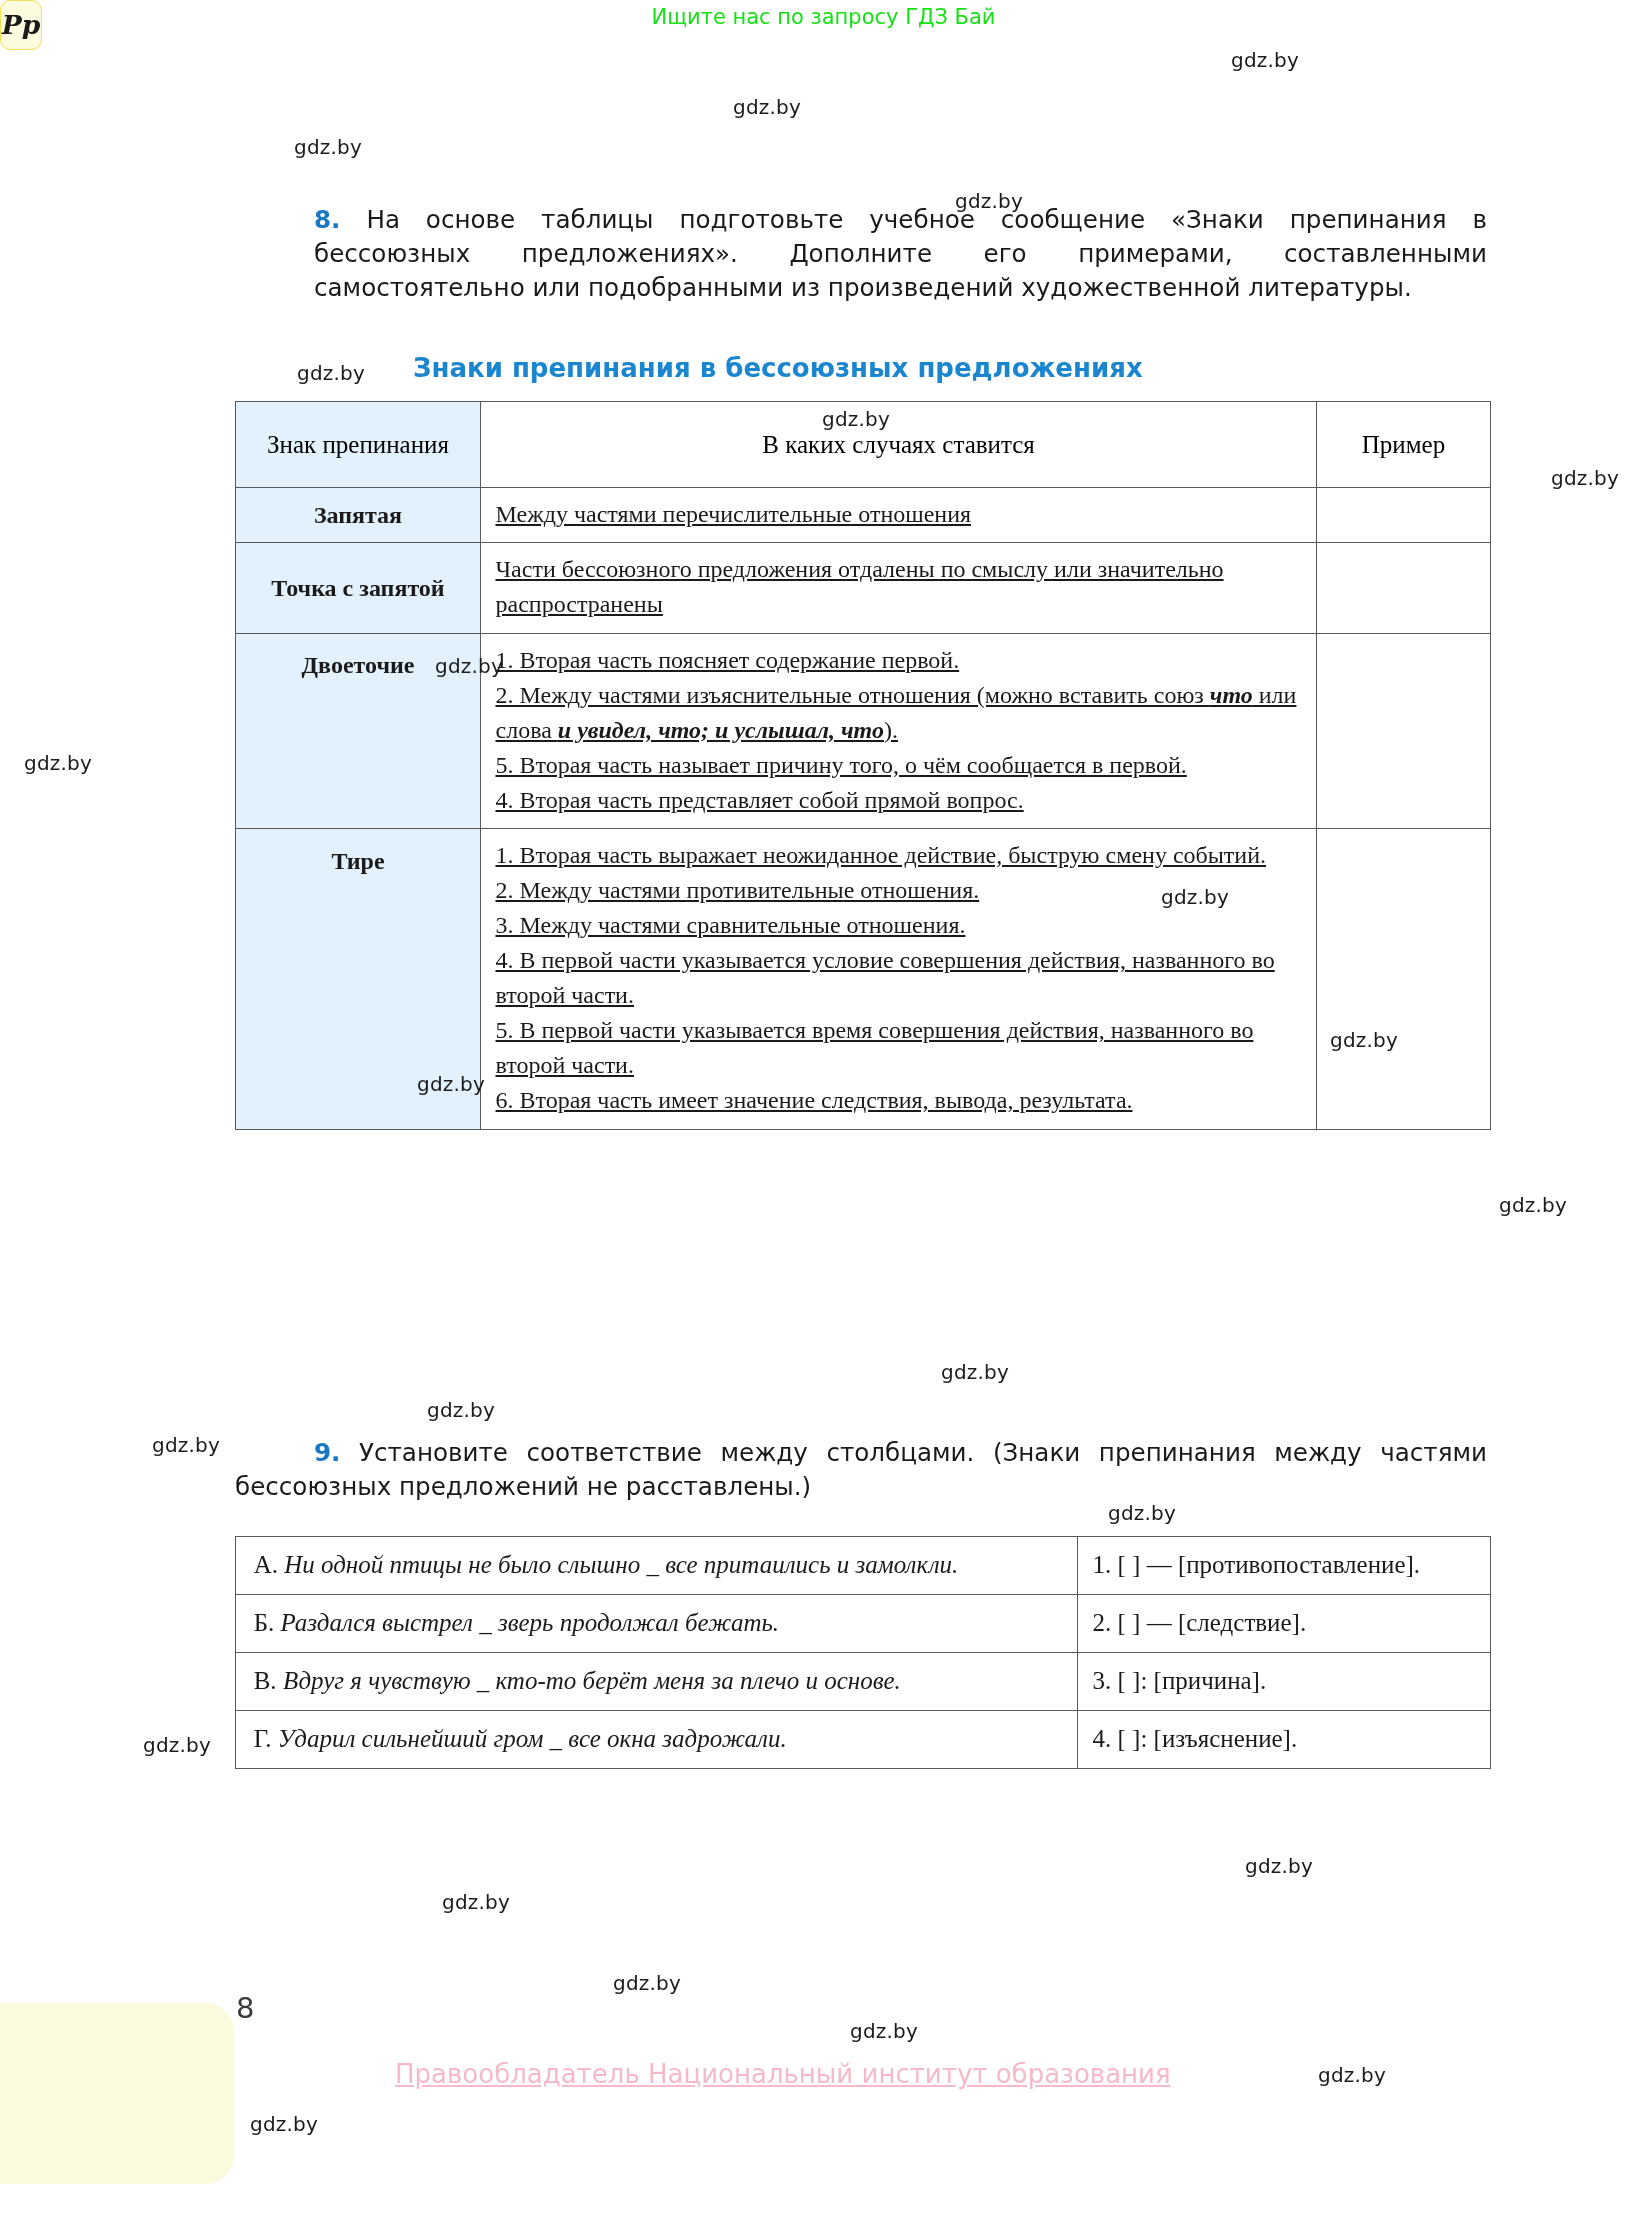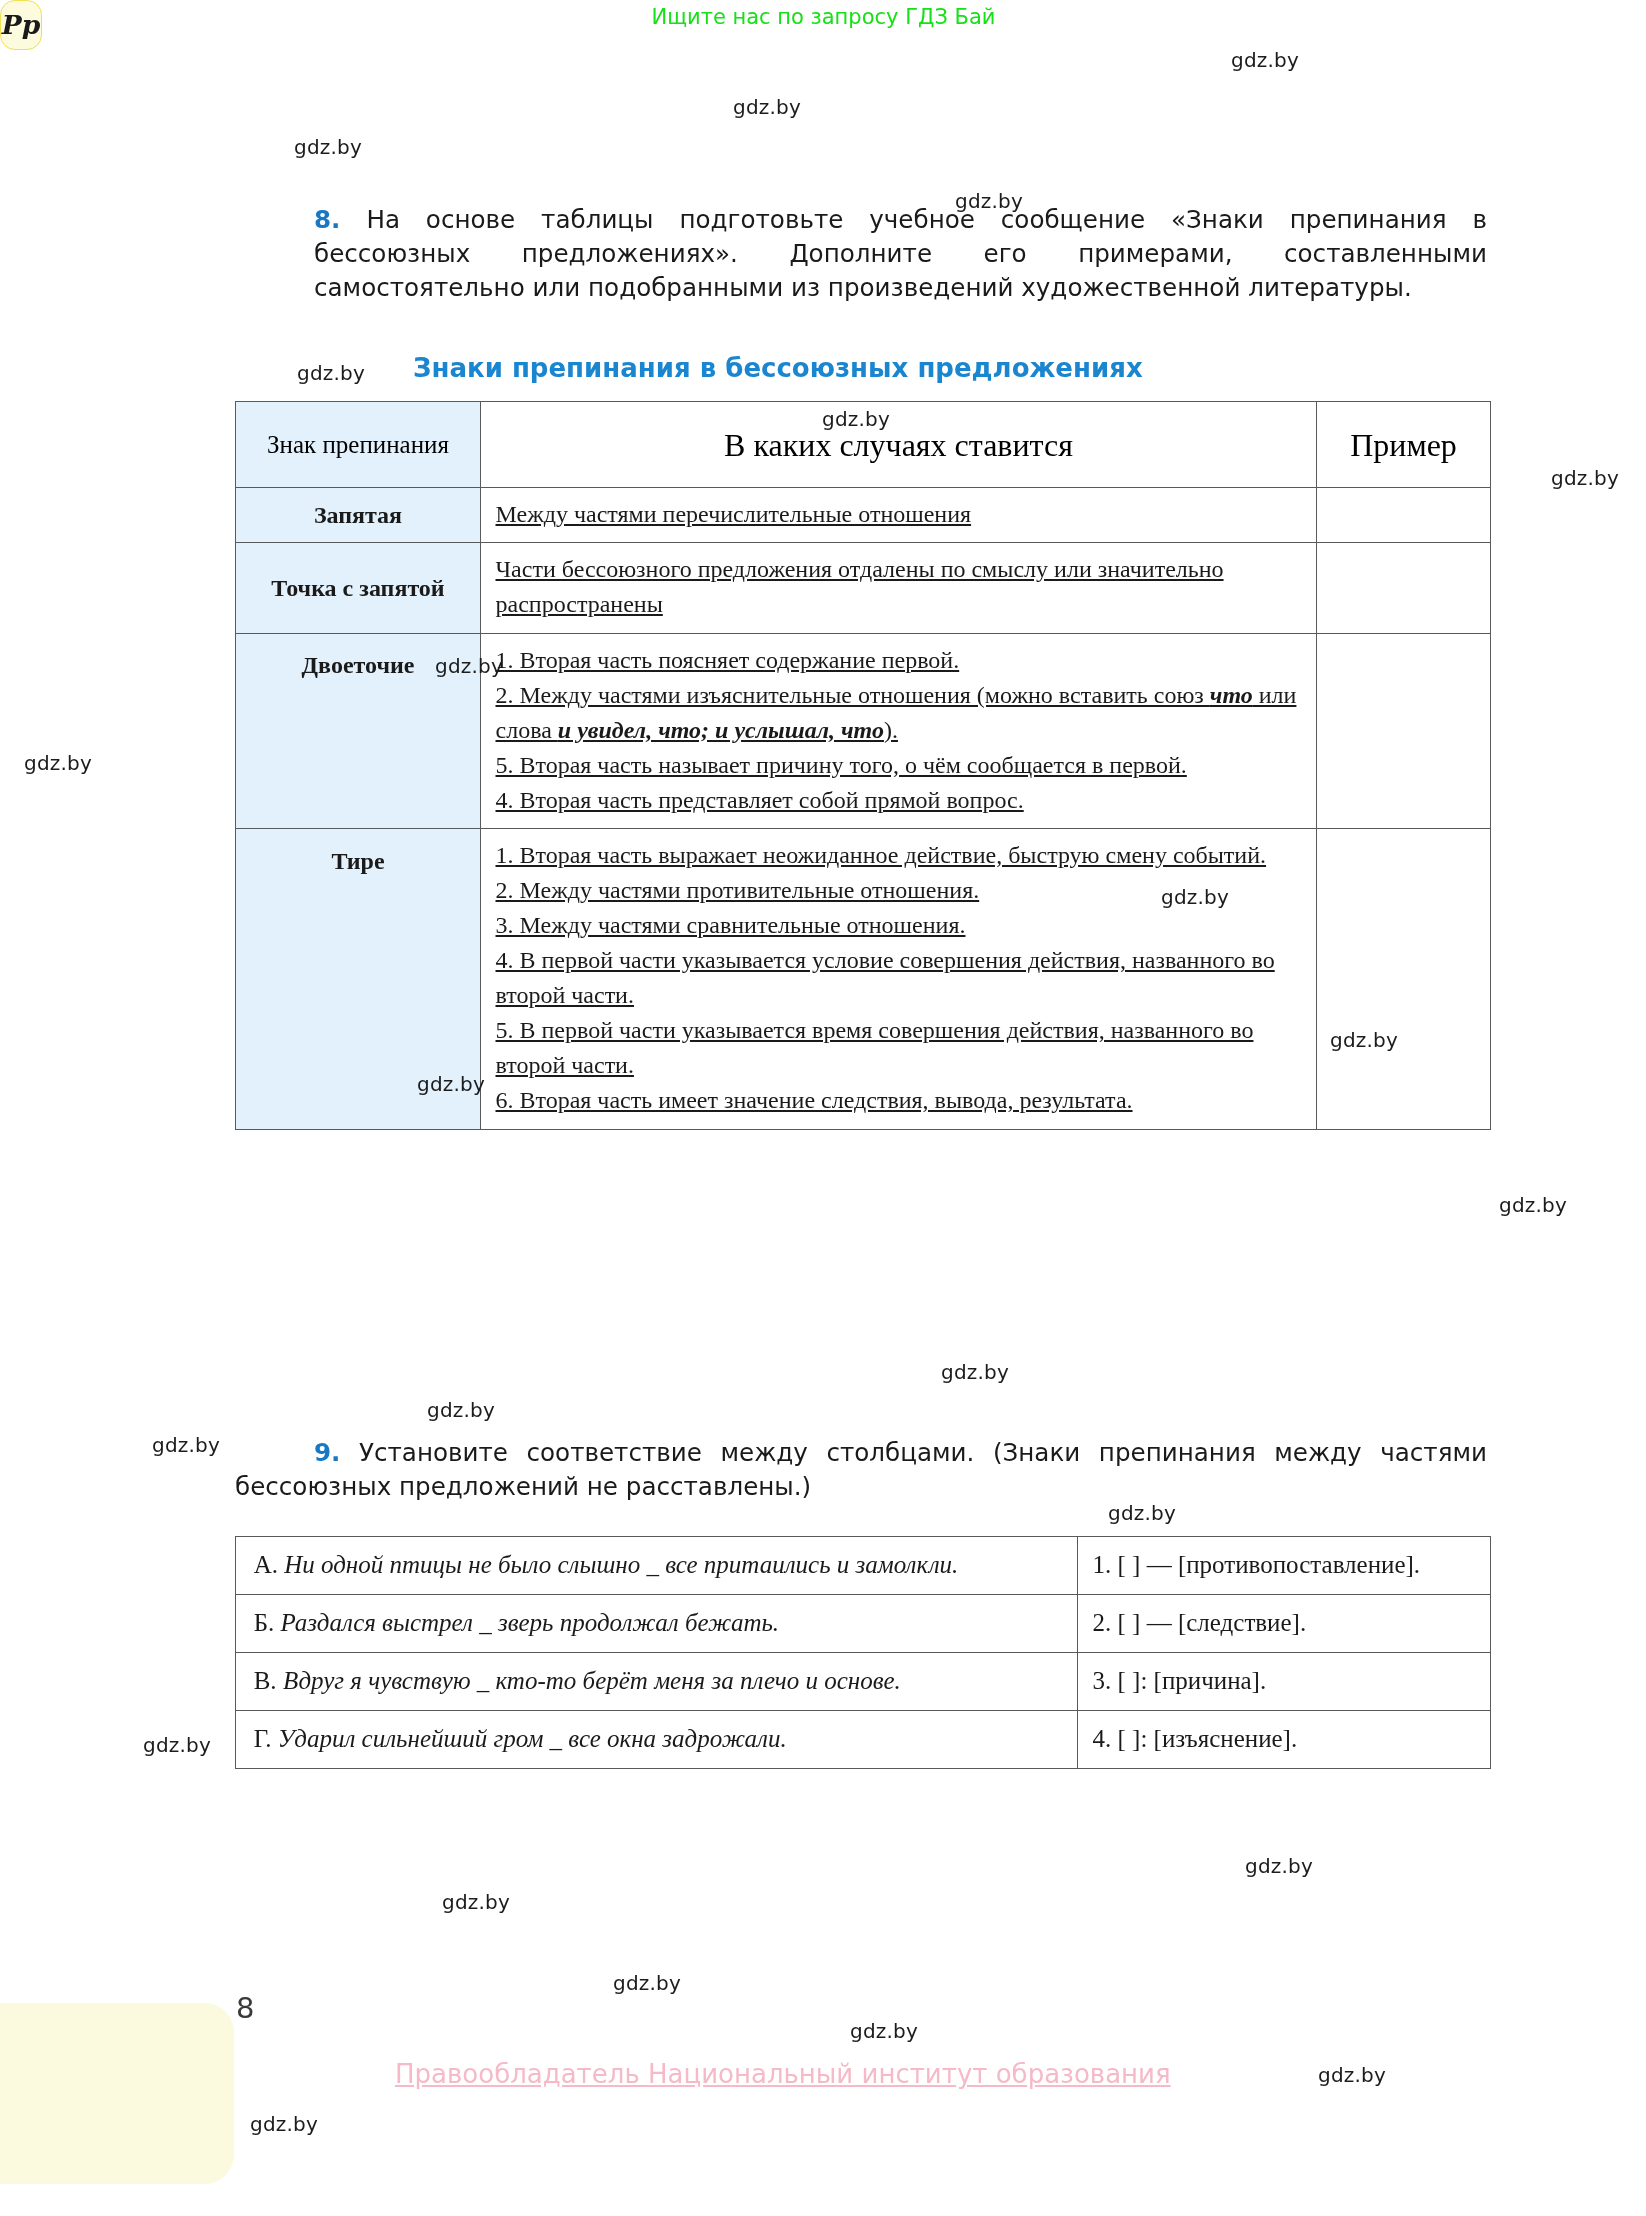--- a/index.html
+++ b/index.html
@@ -51,21 +51,21 @@
   .ex-num {
     font-weight: bold;
     color: #1878c4;
   }
   .badge {
     position: absolute;
     width: 42px;
     height: 50px;
     background: #fdfbdd;
     border: 1.6px solid #f2df52;
-    border-radius: 15px;
+    border-radius: 10px;
     box-sizing: border-box;
     overflow: hidden;
   }
   .badge span {
     position: absolute;
     left: 50%;
     top: 50%;
     transform: translate(-50%, -52%);
     font-family: "DejaVu Serif", "Liberation Serif", serif;
     font-style: italic;
@@ -95,21 +95,21 @@
   .grid td, .grid th {
     border: 1.6px solid #58595b;
     vertical-align: middle;
     padding: 0;
     font-weight: normal;
   }
   .t1 { left: 235px; top: 401px; width: 1252px; }
   .t1 .c1 { width: 244px; background: #e2f1fb; text-align: center; margin-left: 20px; }
   .t1 .c2 { width: 835px; }
   .t1 .c3 { width: 173px; }
-  .t1 .hdr { height: 85px; text-align: center; font-size: 32px; line-height: 34px; }
+  .t1 .hdr { height: 85px; text-align: center; font-size: 25px; line-height: 34px; }
   .t1 .hdr.c1 { font-size: 25px; }
   .cellpad {
     padding: 8.9px 14.5px 10.5px 14.5px;
     font-size: 24px;
     line-height: 35px;
     color: #1a1a1a;
   }
   .c1 .cellpad { padding: 8px 4.8px; font-weight: bold; font-size: 24px; }
   .lines p { margin: 0; text-decoration: underline; }
   .bi { font-weight: bold; font-style: italic; }

